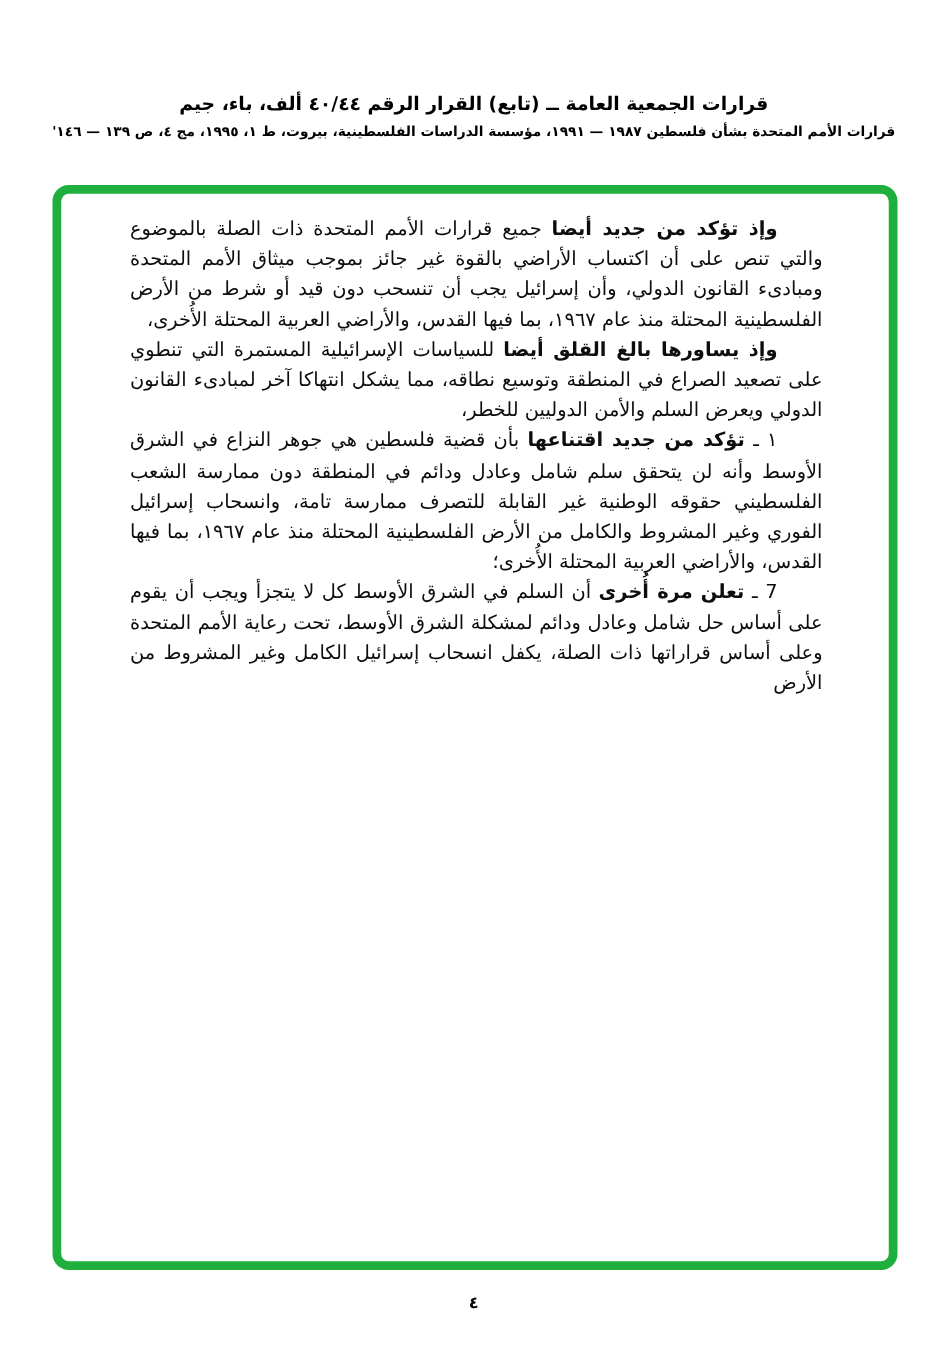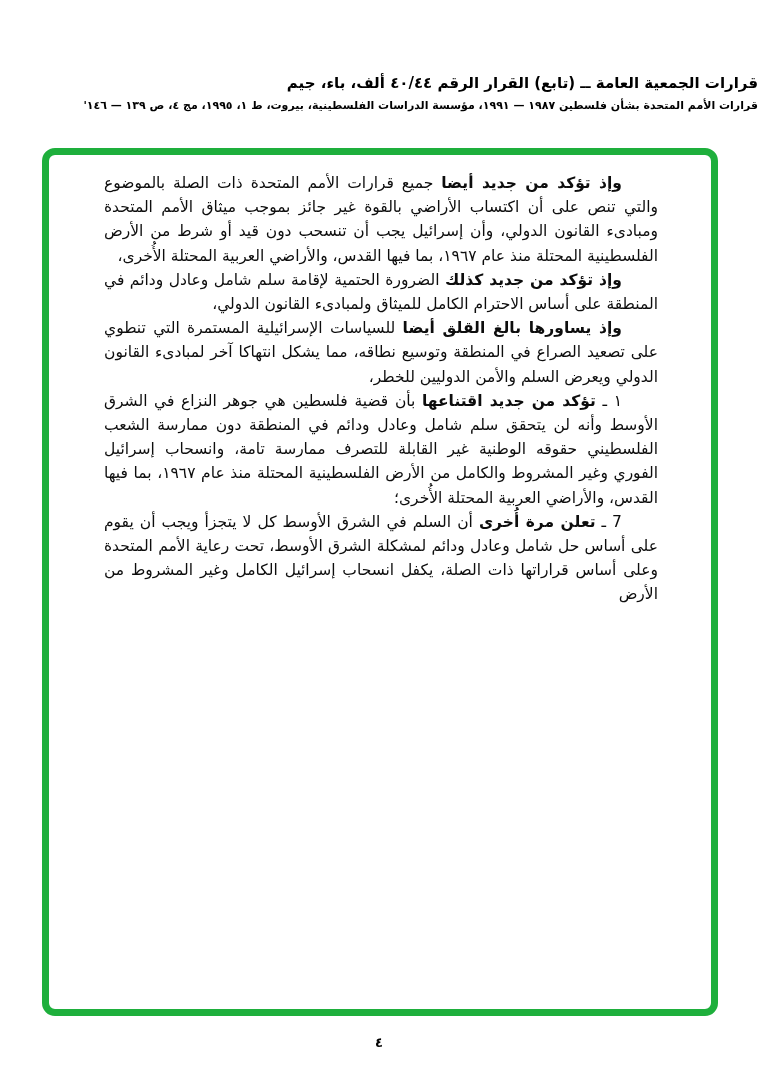--- a/index.html
+++ b/index.html
@@ -10,20 +10,21 @@
     font-family: "DejaVu Sans", sans-serif;
     position: relative;
     overflow: hidden;
     color: #0d0d0d;
   }
   .page-header {
     position: absolute;
     top: 74px;
     left: 0;
     right: 0;
+    text-align: center;
     direction: rtl;
   }
   .doc-title {
     font-size: 15px;
     font-weight: bold;
     color: #000000;
     letter-spacing: 0.2px;
   }
   .doc-source {
     font-size: 11px;
@@ -76,19 +77,18 @@
 
 <header class="page-header">
   <div class="doc-title">قرارات الجمعية العامة ــ (تابع) القرار الرقم ٤٠/٤٤ ألف، باء، جيم</div>
   <div class="doc-source">قرارات الأمم المتحدة بشأن فلسطين ١٩٨٧ — ١٩٩١، مؤسسة الدراسات الفلسطينية، بيروت، ط ١، ١٩٩٥، مج ٤، ص ١٣٩ — ١٤٦'</div>
 </header>
 
 <div class="highlight-frame"></div>
 
 <main class="body-text">
   <p><span class="lead">وإذ تؤكد من جديد أيضا</span> <span>جميع قرارات الأمم المتحدة ذات الصلة بالموضوع والتي تنص على أن اكتساب الأراضي بالقوة غير جائز بموجب ميثاق الأمم المتحدة ومبادىء القانون الدولي، وأن إسرائيل يجب أن تنسحب دون قيد أو شرط من الأرض الفلسطينية المحتلة منذ عام ١٩٦٧، بما فيها القدس، والأراضي العربية المحتلة الأُخرى،</span></p>
-  <p><span class="lead">وإذ تؤكد من جديد كذلك</span> <span>الضرورة الحتمية لإقامة سلم شامل وعادل ودائم في المنطقة على أساس الاحترام الكامل للميثاق ولمبادىء القانون الدولي،</span></p>
   <p><span class="lead">وإذ يساورها بالغ القلق أيضا</span> <span>للسياسات الإسرائيلية المستمرة التي تنطوي على تصعيد الصراع في المنطقة وتوسيع نطاقه، مما يشكل انتهاكا آخر لمبادىء القانون الدولي ويعرض السلم والأمن الدوليين للخطر،</span></p>
   <p><span class="item-num">١ ـ</span> <span class="lead">تؤكد من جديد اقتناعها</span> <span>بأن قضية فلسطين هي جوهر النزاع في الشرق الأوسط وأنه لن يتحقق سلم شامل وعادل ودائم في المنطقة دون ممارسة الشعب الفلسطيني حقوقه الوطنية غير القابلة للتصرف ممارسة تامة، وانسحاب إسرائيل الفوري وغير المشروط والكامل من الأرض الفلسطينية المحتلة منذ عام ١٩٦٧، بما فيها القدس، والأراضي العربية المحتلة الأُخرى؛</span></p>
   <p><span class="item-num">7 ـ</span> <span class="lead">تعلن مرة أُخرى</span> <span>أن السلم في الشرق الأوسط كل لا يتجزأ ويجب أن يقوم على أساس حل شامل وعادل ودائم لمشكلة الشرق الأوسط، تحت رعاية الأمم المتحدة وعلى أساس قراراتها ذات الصلة، يكفل انسحاب إسرائيل الكامل وغير المشروط من الأرض</span></p>
 </main>
 
 <footer class="page-number">٤</footer>
 
 </body></html>

